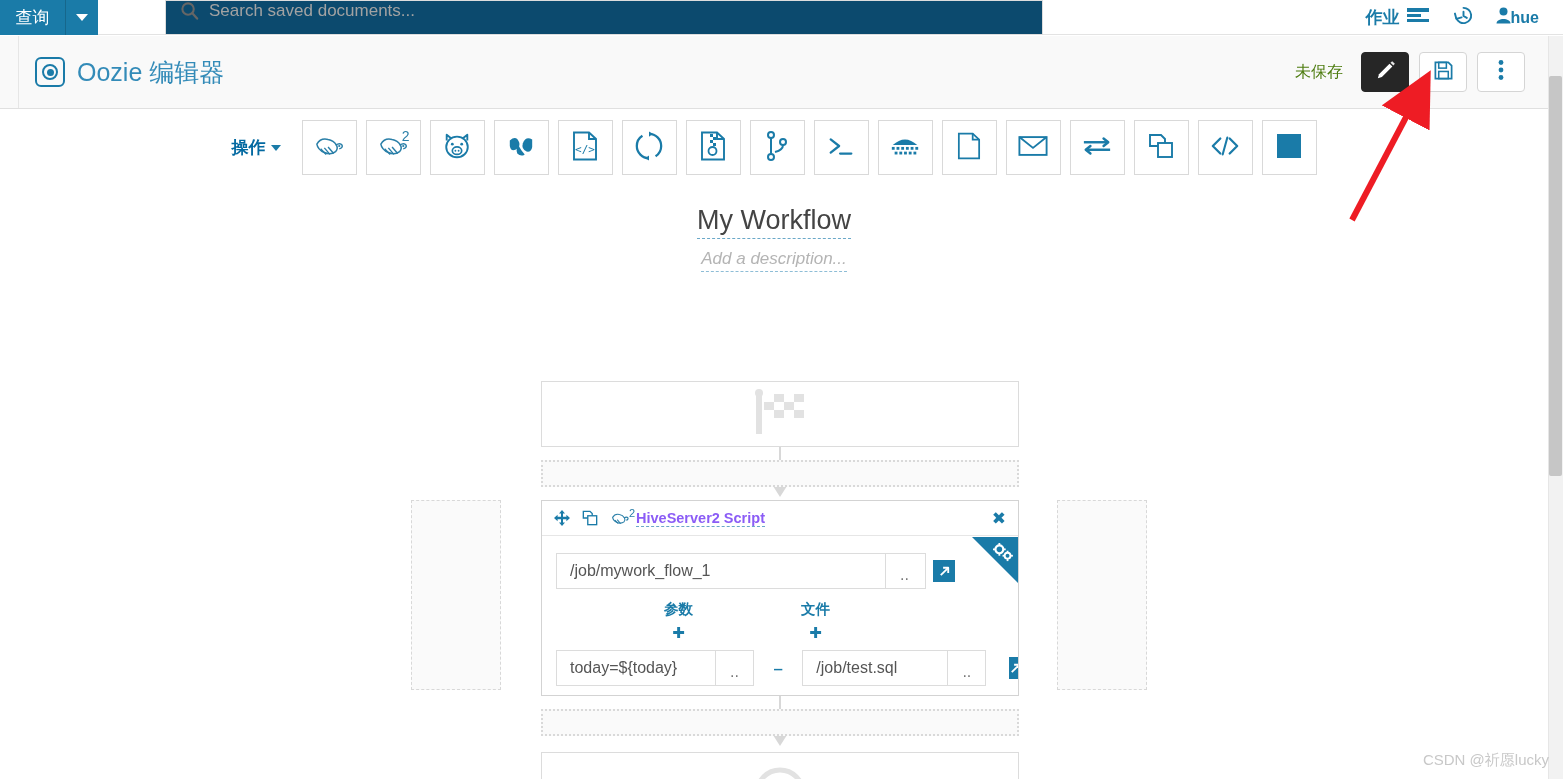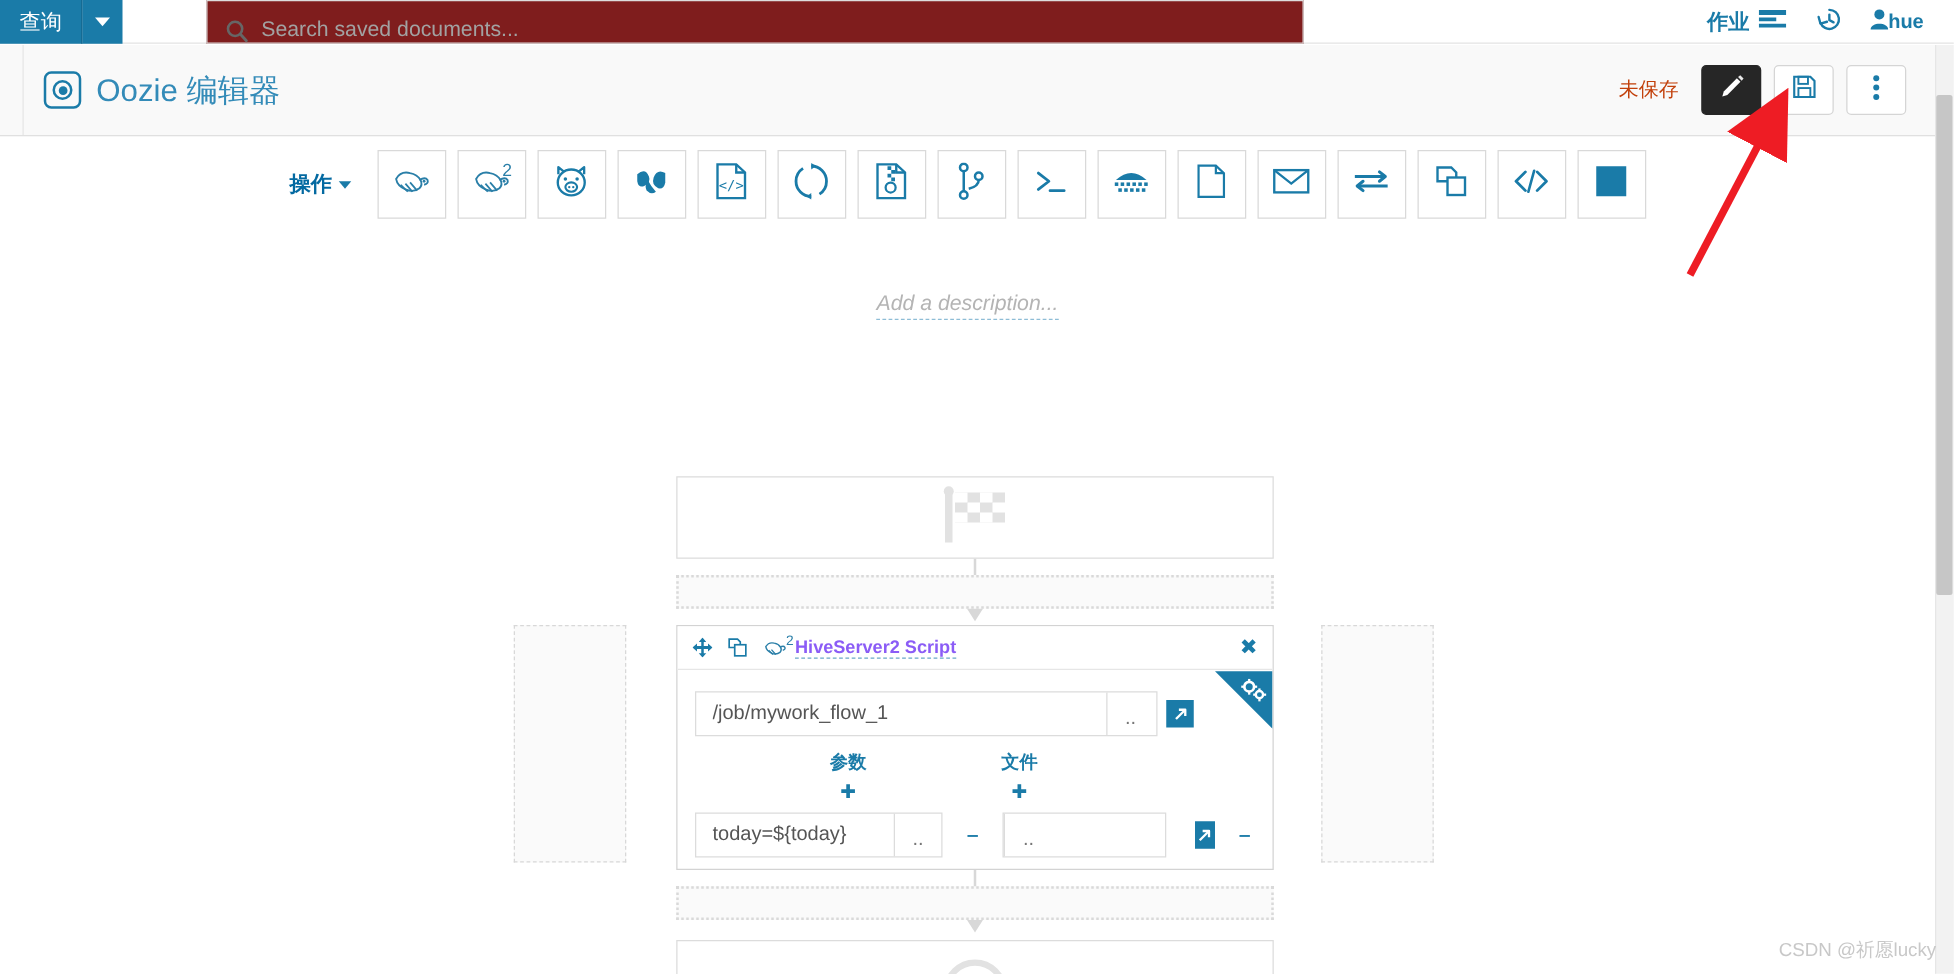--- a/index.html
+++ b/index.html
@@ -36,23 +36,23 @@
   }
   .caret-down {
     width: 0; height: 0;
     border-left: 6px solid transparent;
     border-right: 6px solid transparent;
     border-top: 7px solid #ffffff;
   }
   .search-wrap {
     position: absolute; left: 165px; top: 0px;
     width: 878px; height: 35px;
-    background: #7f1d1d;
+    background: #0c4a6e;
     border: 1px solid #dddddd;
-    display: flex; align-items: flex-end;
+    display: flex; align-items: flex-start;
     padding-left: 14px;
   }
   .search-icon { margin-right: 10px; display:flex; align-items:center; }
   .search-input {
     border: none; outline: none;
     font-size: 17px; color: #999999;
     font-family: "Liberation Sans", sans-serif;
     width: 800px; background: transparent;
   }
   .search-input::placeholder { color: #a2a2a2; }
@@ -95,21 +95,21 @@
   .app-logo-ring {
     width: 16px; height: 16px; border: 2px solid #1a7ba8; border-radius: 50%;
     display:flex; align-items:center; justify-content:center;
   }
   .app-title { font-size: 25px; color: #338bb8; font-weight: 400; }
 
   .header-actions {
     position: absolute; right: 23px; top: 0; height: 72px;
     display: flex; align-items: center; gap: 10px;
   }
-  .unsaved-label { color: #c2410c; font-size: 16px; margin-right: 8px; }
+  .unsaved-label { color: #4d7c0f; font-size: 16px; margin-right: 8px; }
   .hbtn {
     width: 48px; height: 40px;
     border: 1px solid #d5d5d5; border-radius: 4px;
     background: #ffffff; cursor: pointer;
     display: flex; align-items: center; justify-content: center;
   }
   .hbtn.dark { background: #262626; border-color: #262626; }
 
   
   .toolbar {
@@ -537,20 +537,21 @@
   <div class="tbtn">
     <span>
       <svg width="26" height="26" viewBox="0 0 26 26">
           <rect x="1" y="1" width="24" height="24" fill="#1a7ba8"></rect>
         </svg>
     </span>
   </div>
 </div>
 
 <div class="wf-title-wrap">
+  <div class="wf-title">My Workflow</div>
   <br>
   <div class="wf-desc">Add a description...</div>
 </div>
 
 <div class="canvas">
 
   <div class="node-start">
     <span>
       <svg width="56" height="48" viewBox="0 0 56 48">
         <circle cx="7" cy="5" r="4" fill="#e2e2e2"></circle>
@@ -639,20 +640,21 @@
         </div>
       </div>
 
       <div class="in-row" style="margin-top:8px;gap:16px;">
         <div class="field" style="width:200px;">
           <input type="text" style="width: 158px;" value="today=${today}">
           <span class="dotbtn">..</span>
         </div>
         <span class="small-dash">‒</span>
         <div class="field" style="width:186px;">
+          <input type="text" style="width: 144px;" value="/job/test.sql">
           <span class="dotbtn">..</span>
         </div>
         <div class="ext-btn">
           <svg width="13" height="13" viewBox="0 0 14 14">
             <polyline points="3,11 11,3" stroke="#fff" stroke-width="2" fill="none"></polyline>
             <polyline points="5.5,3 11,3 11,8.5" stroke="#fff" stroke-width="2" fill="none" stroke-linejoin="round"></polyline>
           </svg>
         </div>
         <span class="small-dash">‒</span>
       </div>

